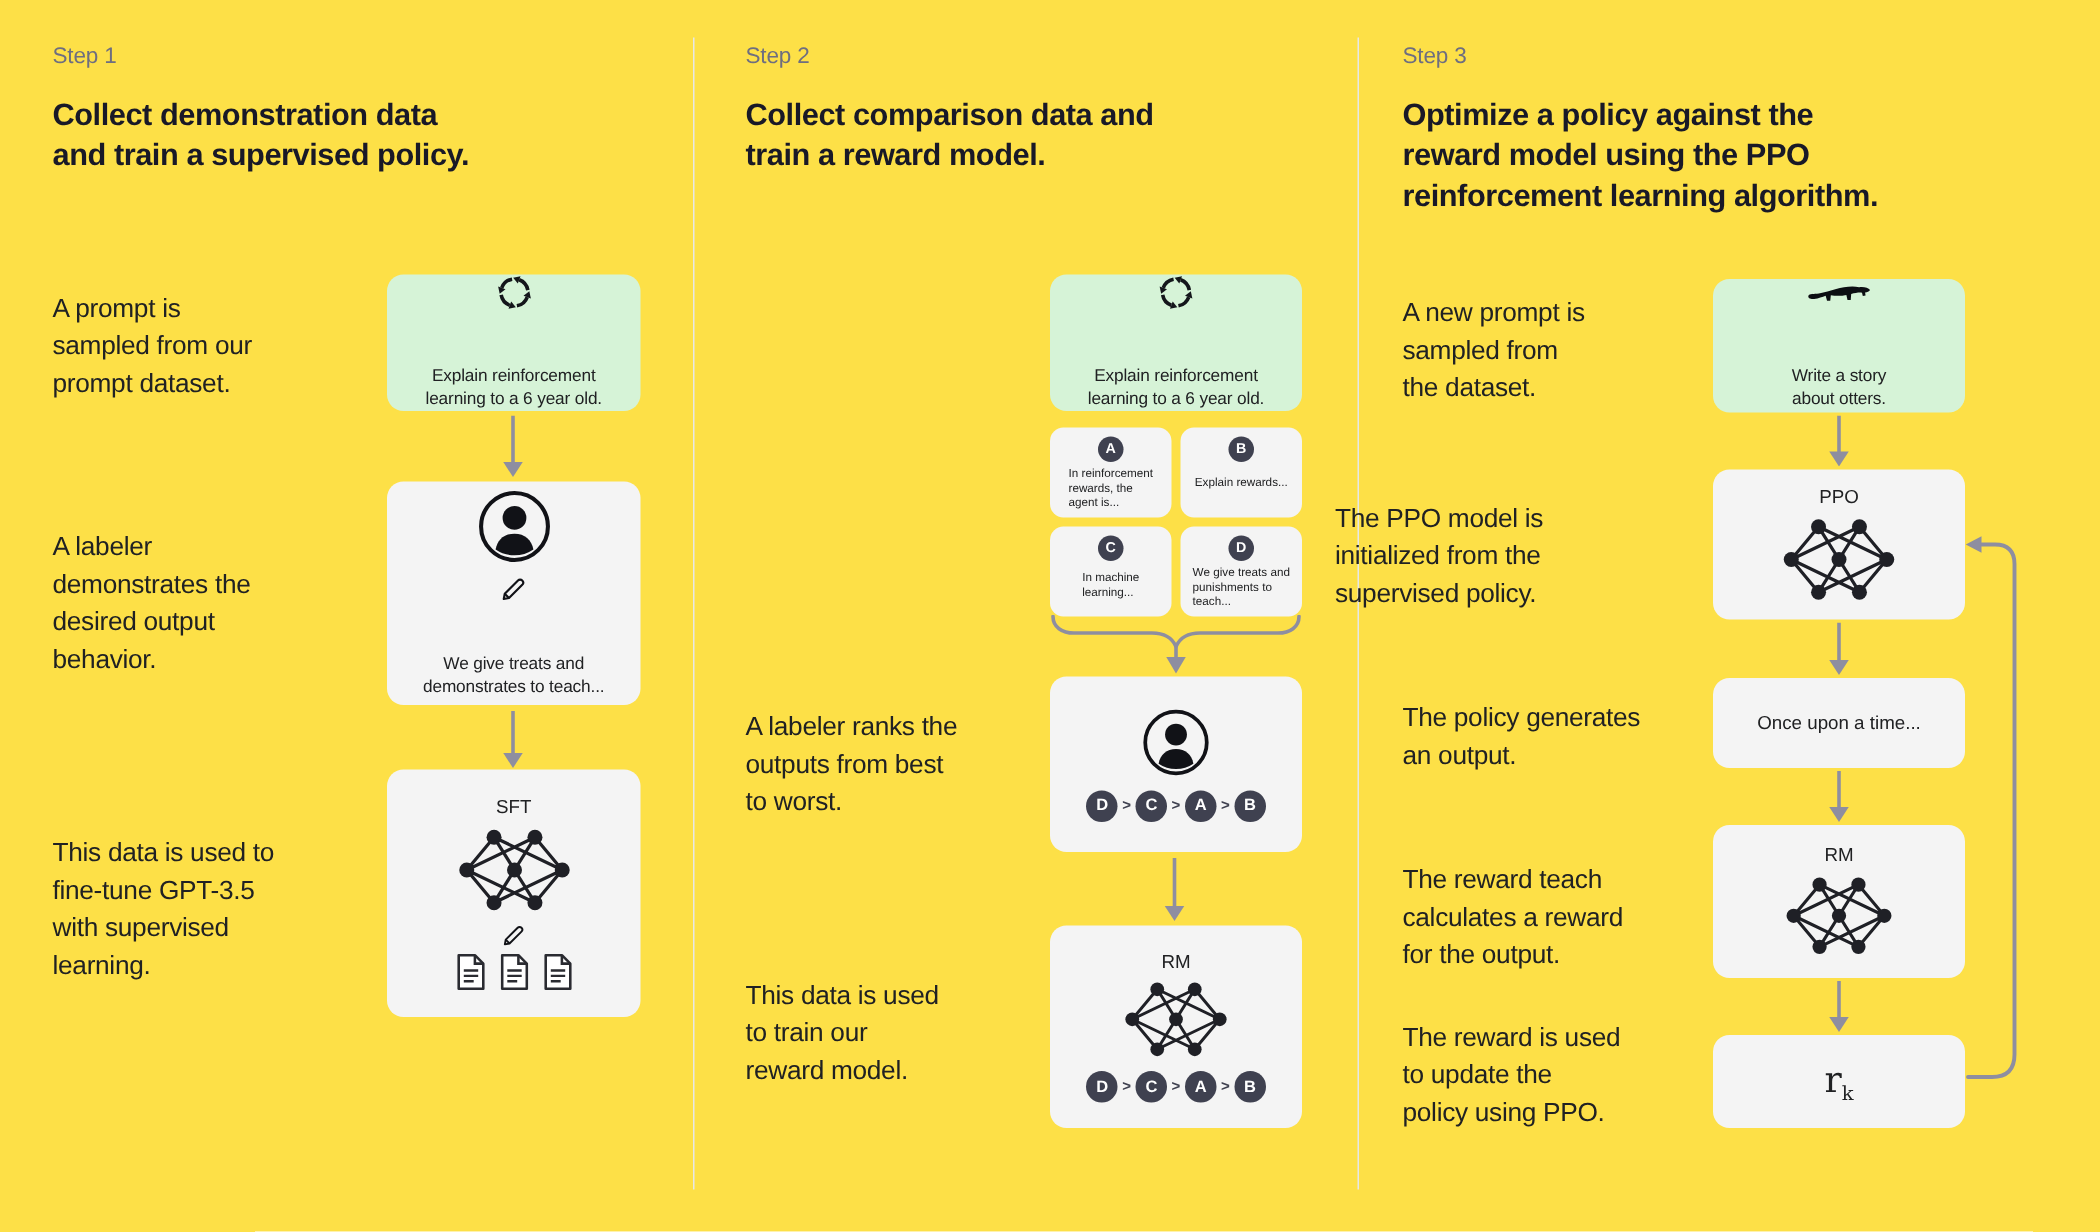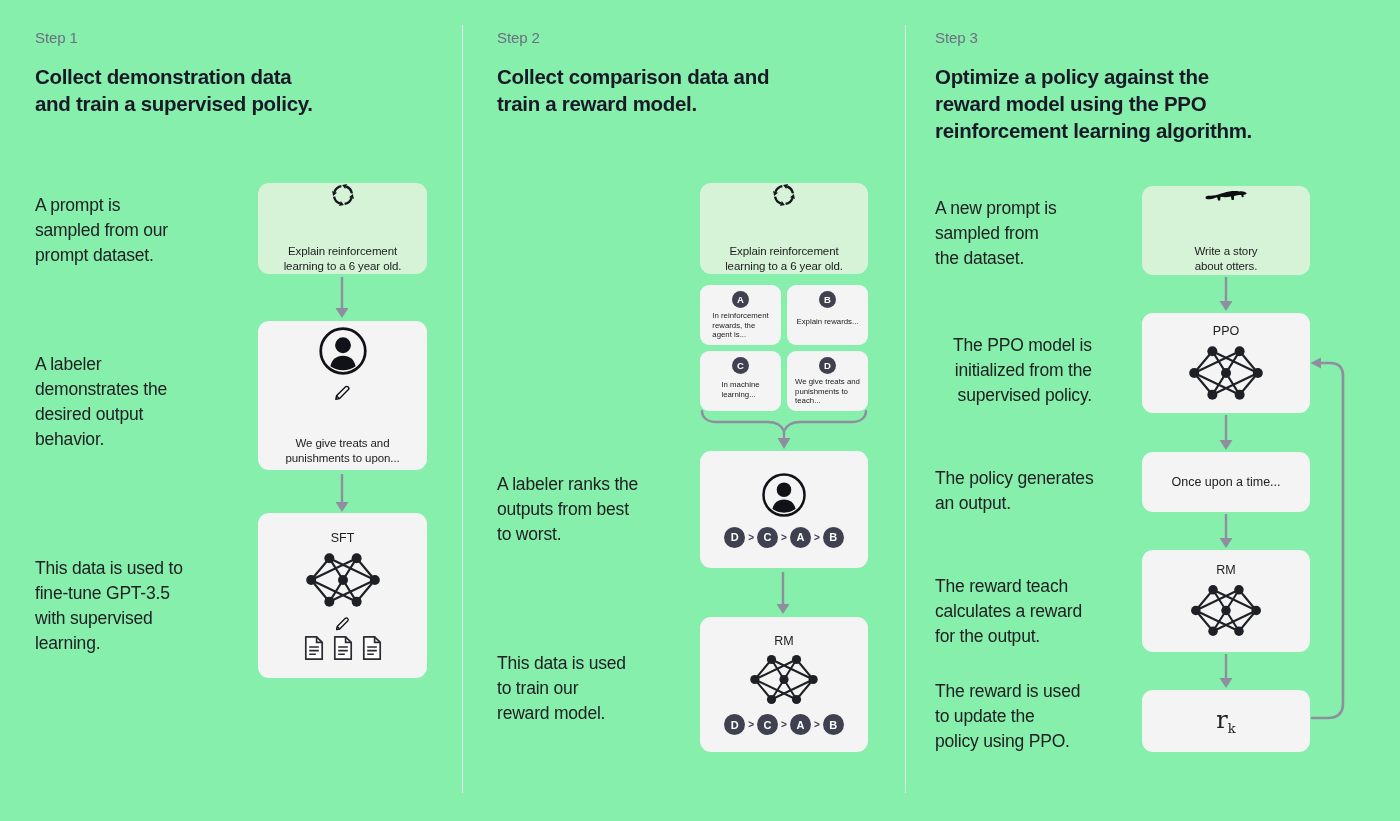--- a/index.html
+++ b/index.html
@@ -1,16 +1,16 @@
 <!DOCTYPE html>
 <html style="--green_box: #d6f3d7; --gray_box: #f4f4f4; --arrow: #8e8ea0; --dark_circle: #3f4150; --step_label: #6e6e80; --title: #191927; --heading: #202123; --icon_ink: #1f2026; --divider: #e7e7e7;"><head>
 <meta charset="utf-8">
 <style>
   html,body{margin:0;padding:0;background:#fff;}
-  .canvas{position:relative;width:1400px;height:821px;background:#86efac;overflow:hidden;
+  .canvas{position:relative;width:1400px;height:821px;background:#fde047;overflow:hidden;
           font-family:"Liberation Sans","DejaVu Sans",sans-serif;color:var(--heading,#202123);}
   .vdiv{position:absolute;top:25px;height:768px;width:1px;background:var(--divider,#e7e7e7);}
   .step-label{position:absolute;font-size:15px;line-height:18px;color:var(--step_label,#6e6e80);letter-spacing:-0.1px;}
   .title{position:absolute;font-size:20.5px;line-height:27px;font-weight:700;color:var(--title,#191927);letter-spacing:-0.3px;}
   .caption{position:absolute;font-size:17.5px;line-height:25px;color:var(--heading,#202123);letter-spacing:-0.2px;}
   .box{position:absolute;display:flex;flex-direction:column;align-items:center;justify-content:center;text-align:center;border-radius:11px;}
   .green{background:var(--green_box,#d6f3d7);}
   .gray{background:var(--gray_box,#f4f4f4);}
   .boxtext{font-size:11.5px;line-height:15px;color:var(--heading,#202123);letter-spacing:-0.1px;margin-top:30px;}
   .model-label{font-size:12.5px;line-height:15px;color:var(--heading,#202123);}
@@ -122,21 +122,21 @@
 
   <div class="box gray" style="left:258px;top:321px;width:169px;height:149px;">
     <svg width="50" height="50" style="margin-bottom:6px;">
         <use href="#sym-person"></use>
       </svg>
     <svg width="20" height="20" style="margin-bottom:4px;">
         <use href="#sym-pencil"></use>
       </svg>
     <div class="boxtext">
         <div>We give treats and</div>
-        <div>punishments to upon...</div>
+        <div>demonstrates to teach...</div>
       </div>
   </div>
 
   <svg class="varrow" style="left:334px;top:474px;" width="16" height="38">
     <line x1="8" y1="0" x2="8" y2="29" stroke="#8e8ea0" stroke-width="2.4"></line>
       <polygon points="1.5,28 14.5,28 8,38" fill="#8e8ea0"></polygon>
   </svg>
 
   <div class="box gray" style="left:258px;top:513px;width:169px;height:165px;text-align:right;">
     <div class="model-label" style="margin-bottom:4px;">SFT</div>
@@ -263,21 +263,21 @@
       <div>Optimize a policy against the</div>
       <div>reward model using the PPO</div>
       <div>reinforcement learning algorithm.</div>
     </div>
 
   <div class="caption" style="left:935px;top:196px;">
       <div>A new prompt is</div>
       <div>sampled from</div>
       <div>the dataset.</div>
     </div>
-  <div class="caption" style="left:953px;top:333px;text-align:right;">
+  <div class="caption" style="left:890px;top:333px;">
       <div>The PPO model is</div>
       <div>initialized from the</div>
       <div>supervised policy.</div>
     </div>
   <div class="caption" style="left:935px;top:466px;">
       <div>The policy generates</div>
       <div>an output.</div>
     </div>
   <div class="caption" style="left:935px;top:574px;">
       <div>The reward teach</div>

